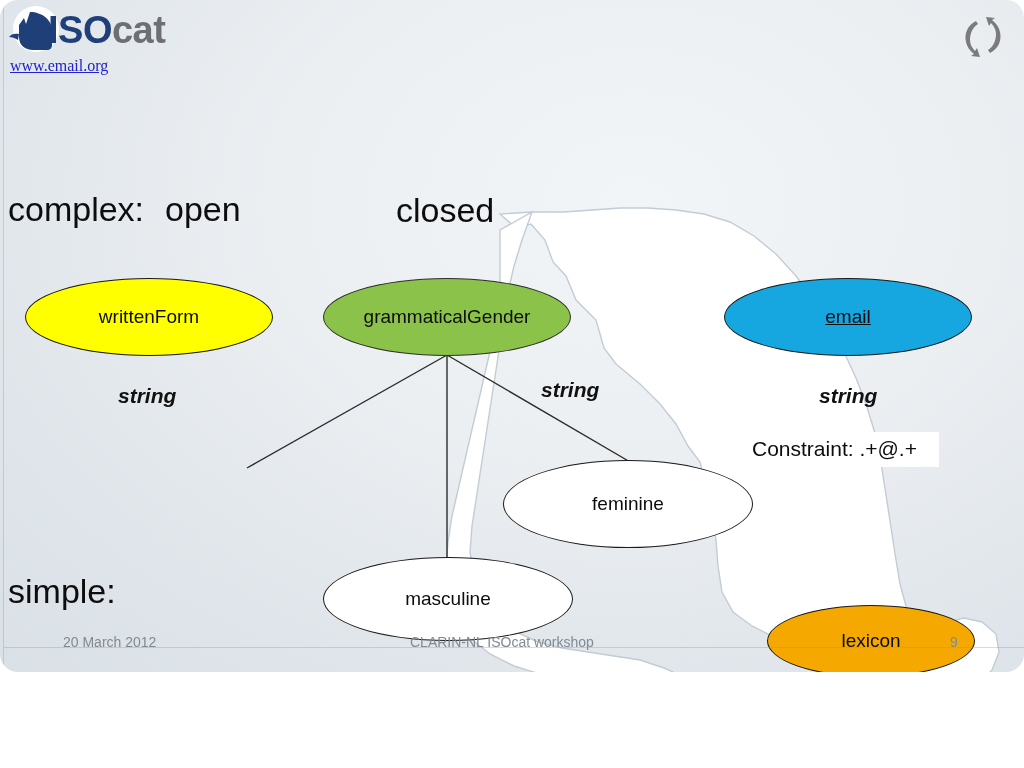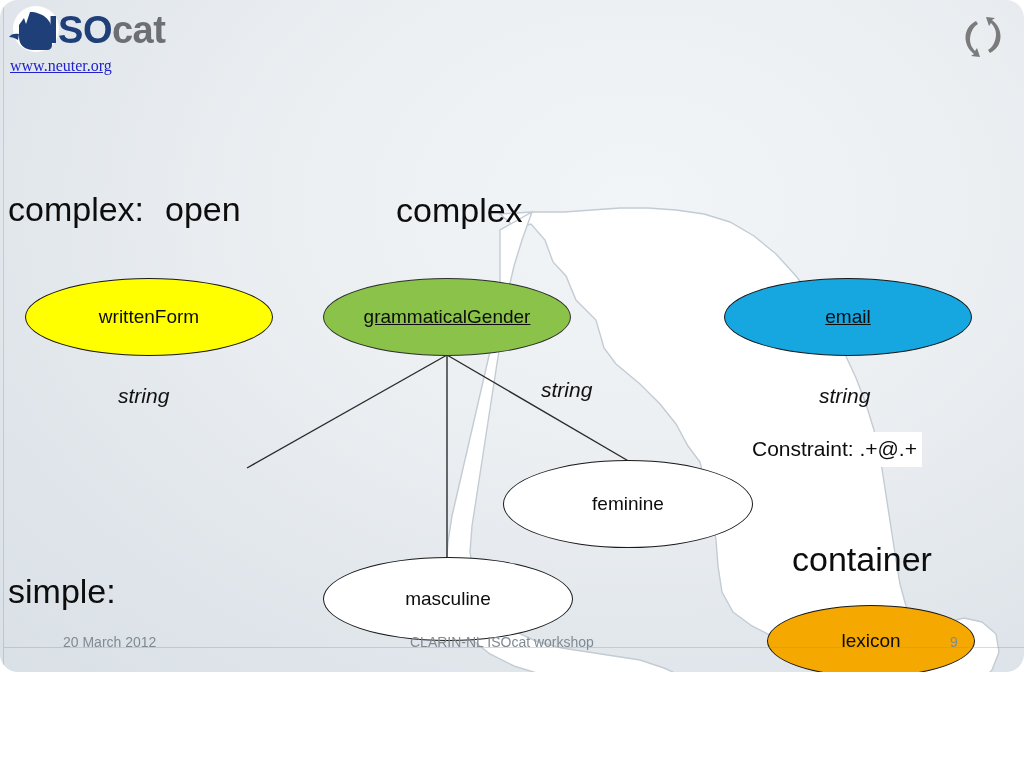--- a/index.html
+++ b/index.html
@@ -124,52 +124,52 @@
     justify-content: center;
     border-radius: 50%;
     border: 1px solid #1a1a1a;
     box-sizing: border-box;
     font-size: 19px;
     color: #0d0d0d;
     text-align: center;
     white-space: nowrap;
   }
   .node.yellow { background: #ffff00; }
-  .node.green  { background: #8bc34a; border-color: #2f2f2f; text-decoration: underline; }
+  .node.green  { background: #8bc34a; border-color: #2f2f2f; }
   .node.blue   { background: #16a6e0; text-decoration: underline; }
   .node.orange { background: #f5a800; }
   .node.white  { background: #ffffff; }
 
   .n-writtenform      { left: 25px;  top: 278px; width: 248px; height: 78px; }
   .n-grammaticalgender{ left: 323px; top: 278px; width: 248px; height: 78px; }
   .n-email            { left: 724px; top: 278px; width: 248px; height: 78px; }
   .n-neuter           { left: 135px; top: 463px; width: 250px; height: 84px; }
   .n-feminine         { left: 503px; top: 460px; width: 250px; height: 88px; text-align: center; }
   .n-masculine        { left: 323px; top: 557px; width: 250px; height: 84px; }
   .n-lexicon          { left: 767px; top: 605px; width: 208px; height: 72px; }
 
   
   .dtype {
     position: absolute;
     font-style: italic;
-    font-weight: normal;
+    font-weight: bold;
     font-size: 21px;
     color: #111111;
     white-space: nowrap;
   }
   .dtype-written { left: 118px; top: 384px; }
   .dtype-gender  { left: 541px; top: 378px; }
   .dtype-email   { left: 819px; top: 384px; }
 
   
   .constraint-box {
     position: absolute;
     left: 738px;
     top: 432px;
-    padding: 5px 5px 6px 14px;
+    padding: 5px 22px 6px 14px;
     background: #ffffff;
     font-size: 21px;
     color: #0d0d0d;
     white-space: nowrap;
   }
 
   
   .footer {
     position: absolute;
     left: 0;
@@ -230,36 +230,35 @@
       <svg class="logo-mark" width="60" height="54" viewBox="0 0 60 54" xmlns="http://www.w3.org/2000/svg">
         <circle cx="30" cy="25" r="23" fill="#ffffff"></circle>
         <path d="M24,8 L20,20 L18,14 L13,21 L13,33 C13,41 19,46 27,46
                  L41,46 C44,46 46,44 46,41 L46,26 C46,16 36,8 24,8 Z" fill="#1f3f79"></path>
         <path d="M13,30 C9,29 5,30 3,33 C6,33 9,34 12,36 Z" fill="#1f3f79"></path>
       </svg>
       <div class="logo-word">
         <span class="logo-iso">ISO</span><span class="logo-cat">cat</span>
       </div>
     </div>
-    <a class="logo-url" href="#">www.neuter.org</a>
+    <a class="logo-url" href="#">www.email.org</a>
   </div>
 
   <svg class="sync-icon" width="50" height="50" viewBox="0 0 50 50" xmlns="http://www.w3.org/2000/svg">
     <path d="M18,9 C10,13 6,21 8,30 C9,35 12,39 16,42 L13,44 L22,45 L19,36
              L17,39 C14,36 12,32 12,28 C12,21 15,15 20,12 Z" fill="#7b7b7b"></path>
     <path d="M32,41 C40,37 44,29 42,20 C41,15 38,11 34,8 L37,6 L28,5 L31,14
              L33,11 C36,14 38,18 38,22 C38,29 35,35 30,38 Z" fill="#7b7b7b"></path>
   </svg>
 
 
   <div class="group-label lbl-complex">complex:</div>
   <div class="group-label lbl-open">open</div>
-  <div class="group-label lbl-closed">complex</div>
+  <div class="group-label lbl-closed">closed</div>
   <div class="group-label lbl-simple">simple:</div>
-  <div class="group-label lbl-container">container</div>
 
   <div class="node yellow n-writtenform">writtenForm</div>
   <div class="node green  n-grammaticalgender">grammaticalGender</div>
   <div class="node blue   n-email">email</div>
   <div class="node white  n-masculine">masculine</div>
   <div class="node white  n-feminine">feminine</div>
   <div class="node orange n-lexicon">lexicon</div>
 
   <div class="dtype dtype-written">string</div>
   <div class="dtype dtype-gender">string</div>

